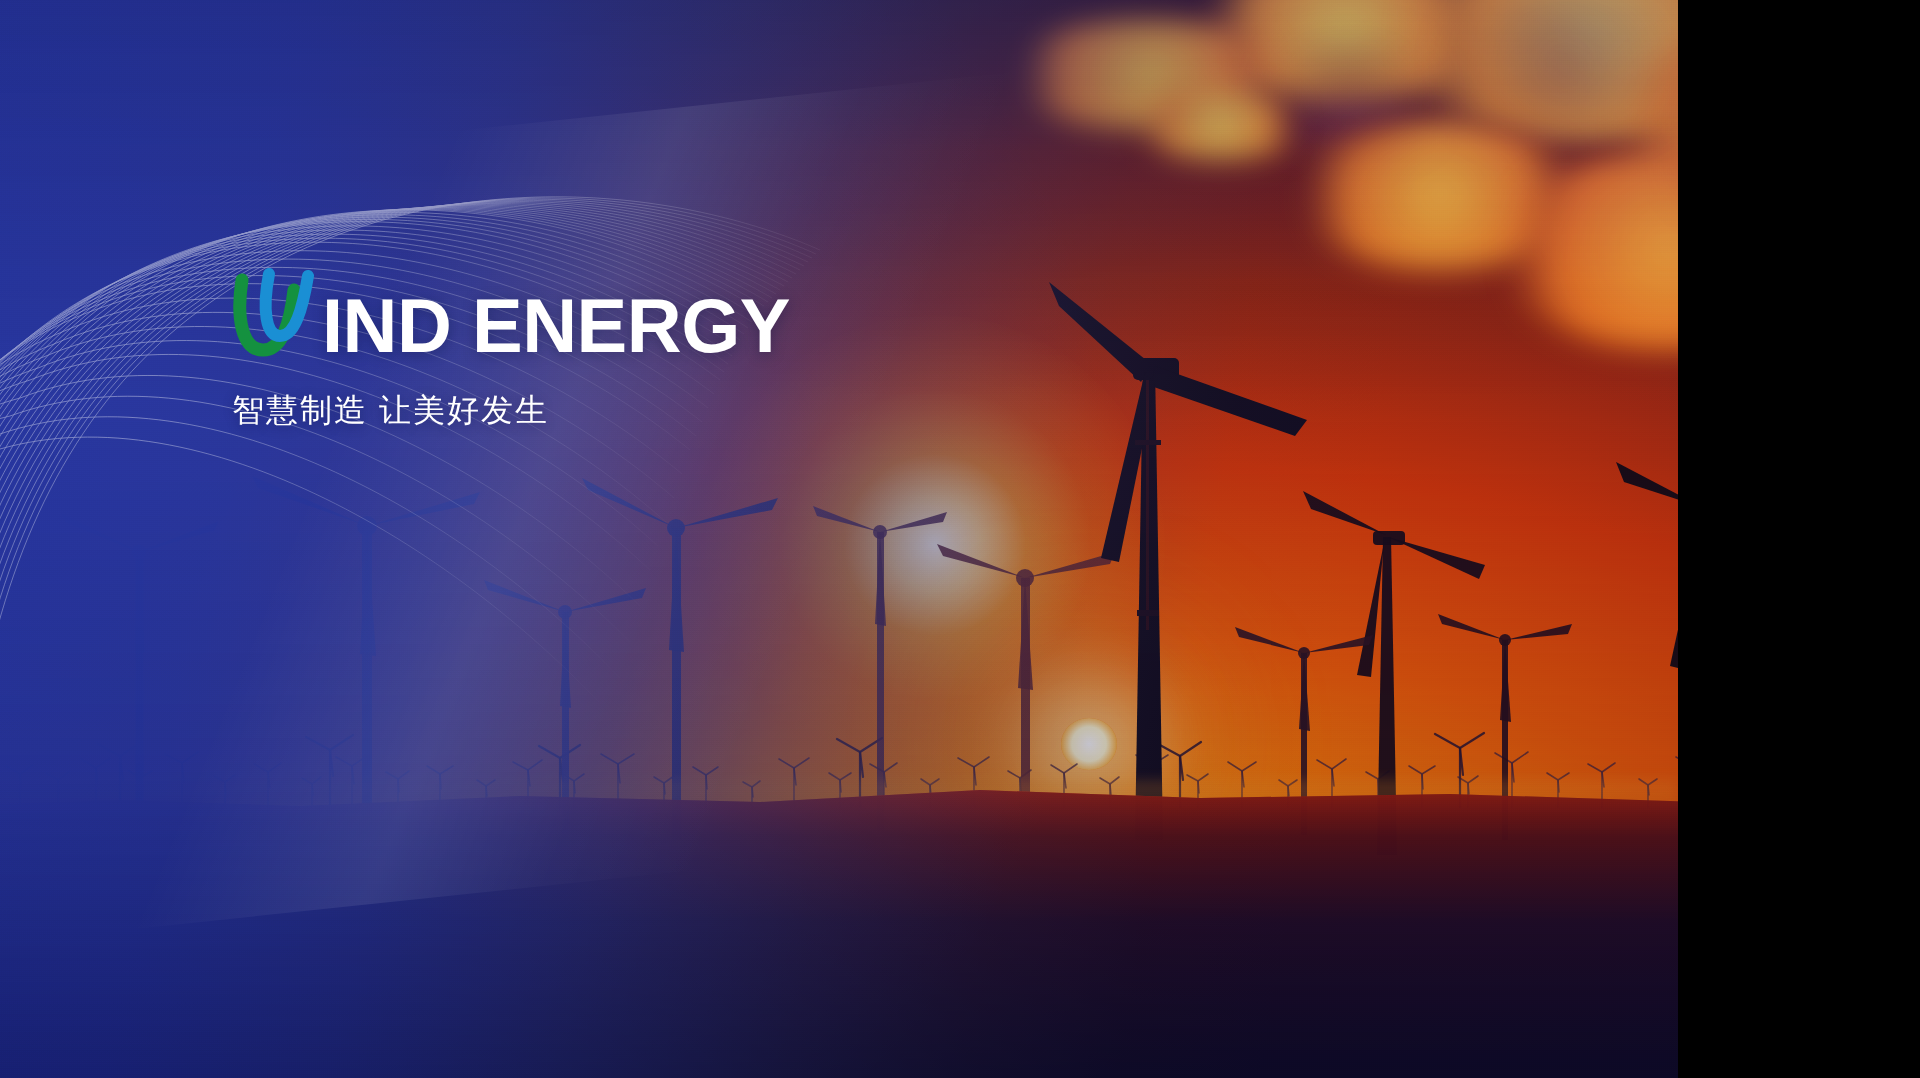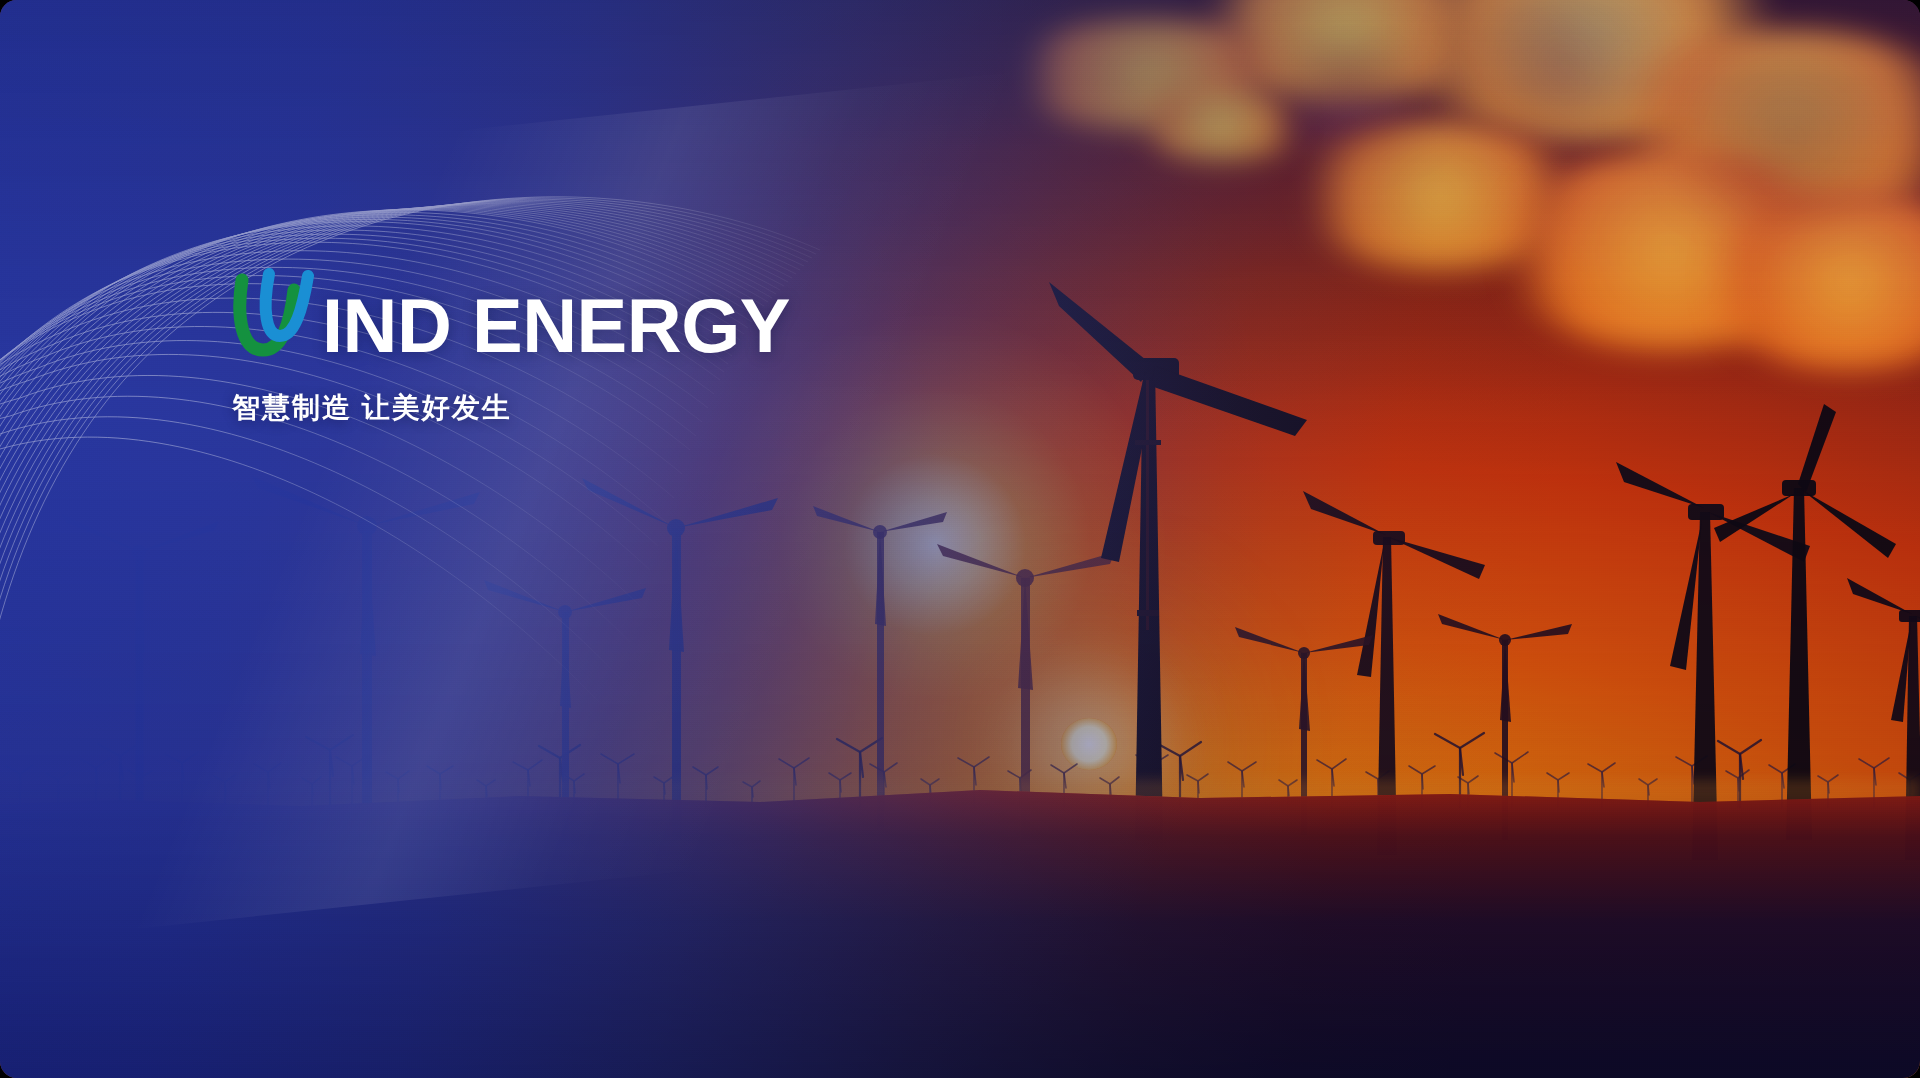--- a/index.html
+++ b/index.html
@@ -1,23 +1,22 @@
 <!DOCTYPE html>
 <html><head>
 <meta charset="utf-8">
 <style>
   html,body{margin:0;padding:0;background:#000;}
   body{font-family:"Liberation Sans","DejaVu Sans",sans-serif;}
 
   #stage{
     position:relative;
-    width:1920px;height:1078px;
+    width:1678px;height:1078px;
     overflow:hidden;
     background:#1d1b3a;
-    border-radius:17px;
   }
 
   
   .layer{position:absolute;inset:0;}
 
   
   .sky{
     background:
       radial-gradient(120% 90% at 60% 96%, #fff4a8 0%, #ffd43a 5%, #ffad18 13%, #f9800f 26%, #e8560d 42%, #c9330d 60%, #8c2216 78%, #55183a 100%);
   }
@@ -127,22 +126,22 @@
     letter-spacing:-0.5px;
     line-height:.95;
     white-space:nowrap;
     text-shadow:0 2px 14px rgba(10,16,60,.35);
   }
 
   .tagline{margin-top:26px;}
   .tagline .line{
     color:#ffffff;
     font-family:"Liberation Sans","DejaVu Sans",sans-serif;
-    font-size:28px;
-    font-weight:700;
+    font-size:32px;
+    font-weight:400;
     letter-spacing:2px;
     line-height:1.42;
     white-space:nowrap;
     text-shadow:0 2px 12px rgba(10,16,60,.45);
     margin-top:9px;
   }
 </style>
 </head>
 <body>
 

